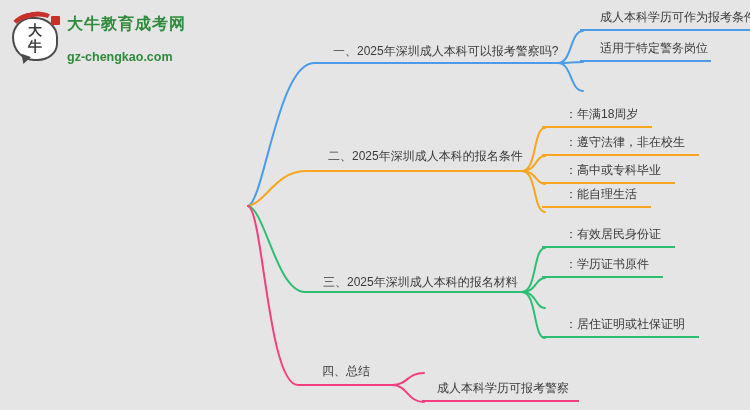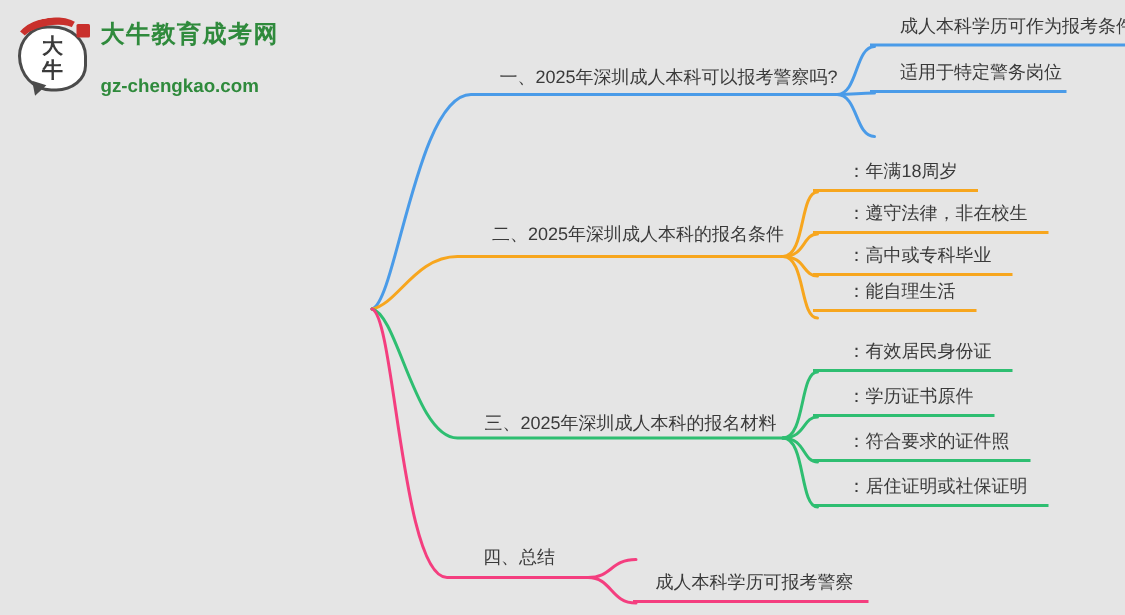--- a/index.html
+++ b/index.html
@@ -103,18 +103,17 @@
   <div class="leaf lb b1 b1a">成人本科学历可作为报考条件</div>
   <div class="leaf lb b1 b1b">适用于特定警务岗位</div>
 
   <div class="leaf lo b2 b2a">：年满18周岁</div>
   <div class="leaf lo b2 b2b">：遵守法律，非在校生</div>
   <div class="leaf lo b2 b2c">：高中或专科毕业</div>
   <div class="leaf lo b2 b2d">：能自理生活</div>
 
   <div class="leaf lg b3 b3a">：有效居民身份证</div>
   <div class="leaf lg b3 b3b">：学历证书原件</div>
-  <div class="leaf lg b3 b3c">：符合要求的证件照</div>
   <div class="leaf lg b3 b3d">：居住证明或社保证明</div>
 
   <div class="leaf lp b4 b4b">成人本科学历可报考警察</div>
 
 </div>
 
 </body></html>

